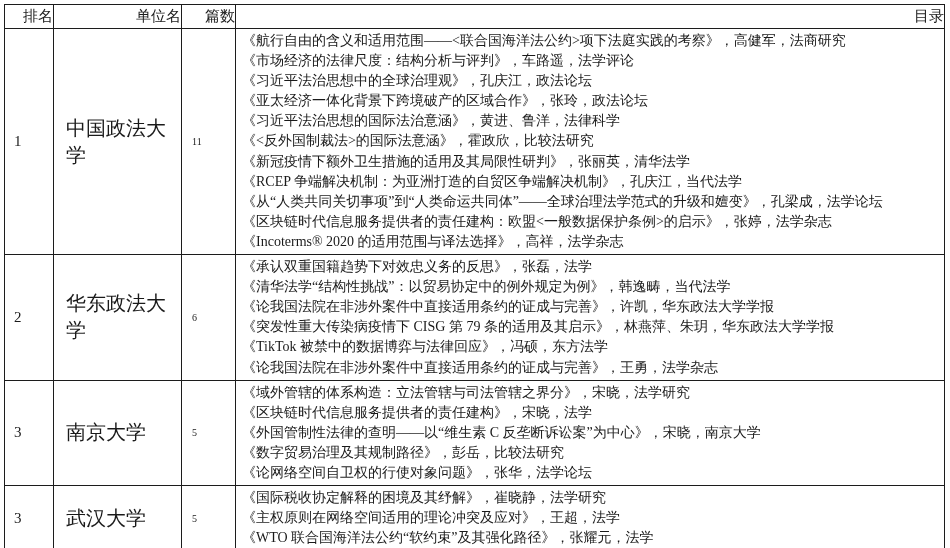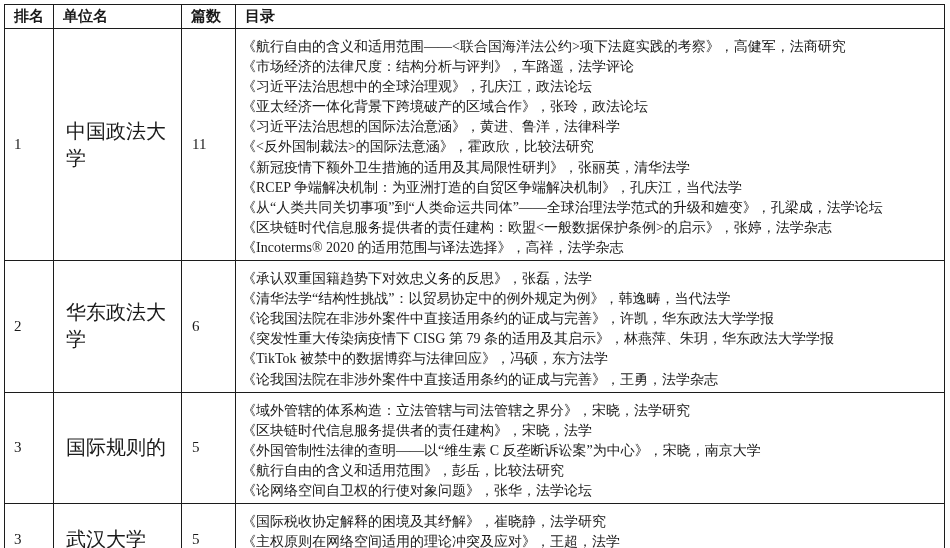--- a/index.html
+++ b/index.html
@@ -23,33 +23,33 @@
     width: 941px;
     background: #ffffff;
   }
   table.ranking th,
   table.ranking td {
     border: 1px solid #1c1c1c;
     vertical-align: middle;
     overflow: hidden;
   }
   table.ranking th {
-    text-align: left;
-    font-weight: bold;
+    text-align: right;
+    font-weight: normal;
     font-size: 15px;
     height: 21px;
     padding: 1px 0 1px 9px;
     white-space: nowrap;
   }
   td.rank-cell   { padding-left: 9px;  font-size: 15px; }
   td.unit-cell   { padding-left: 12px; font-size: 20px; }
-  td.count-cell  { padding-left: 10px; font-size: 15px; }
+  td.count-cell  { padding-left: 10px; font-size: 10px; }
   td.catalog-cell {
     vertical-align: top;
-    padding: 8px 4px 2px 6px;
+    padding: 2px 4px 2px 6px;
   }
   .entry {
     font-size: 14px;
     line-height: 20.1px;
     white-space: nowrap;
     overflow: hidden;
   }
 </style>
 </head>
 <body>
@@ -97,27 +97,27 @@
             <div class="entry">《承认双重国籍趋势下对效忠义务的反思》，张磊，法学</div>
             <div class="entry">《清华法学“结构性挑战”：以贸易协定中的例外规定为例》，韩逸畴，当代法学</div>
             <div class="entry">《论我国法院在非涉外案件中直接适用条约的证成与完善》，许凯，华东政法大学学报</div>
             <div class="entry">《突发性重大传染病疫情下 CISG 第 79 条的适用及其启示》，林燕萍、朱玥，华东政法大学学报</div>
             <div class="entry">《TikTok 被禁中的数据博弈与法律回应》，冯硕，东方法学</div>
             <div class="entry">《论我国法院在非涉外案件中直接适用条约的证成与完善》，王勇，法学杂志</div>
           </td>
         </tr>
         <tr>
           <td class="rank-cell">3</td>
-          <td class="unit-cell">国际规则的</td>
+          <td class="unit-cell">南京大学</td>
           <td class="count-cell">5</td>
           <td class="catalog-cell">
             <div class="entry">《域外管辖的体系构造：立法管辖与司法管辖之界分》，宋晓，法学研究</div>
             <div class="entry">《区块链时代信息服务提供者的责任建构》，宋晓，法学</div>
             <div class="entry">《外国管制性法律的查明——以“维生素 C 反垄断诉讼案”为中心》，宋晓，南京大学</div>
-            <div class="entry">《航行自由的含义和适用范围》，彭岳，比较法研究</div>
+            <div class="entry">《数字贸易治理及其规制路径》，彭岳，比较法研究</div>
             <div class="entry">《论网络空间自卫权的行使对象问题》，张华，法学论坛</div>
           </td>
         </tr>
         <tr>
           <td class="rank-cell">3</td>
           <td class="unit-cell">武汉大学</td>
           <td class="count-cell">5</td>
           <td class="catalog-cell">
             <div class="entry">《国际税收协定解释的困境及其纾解》，崔晓静，法学研究</div>
             <div class="entry">《主权原则在网络空间适用的理论冲突及应对》，王超，法学</div>

